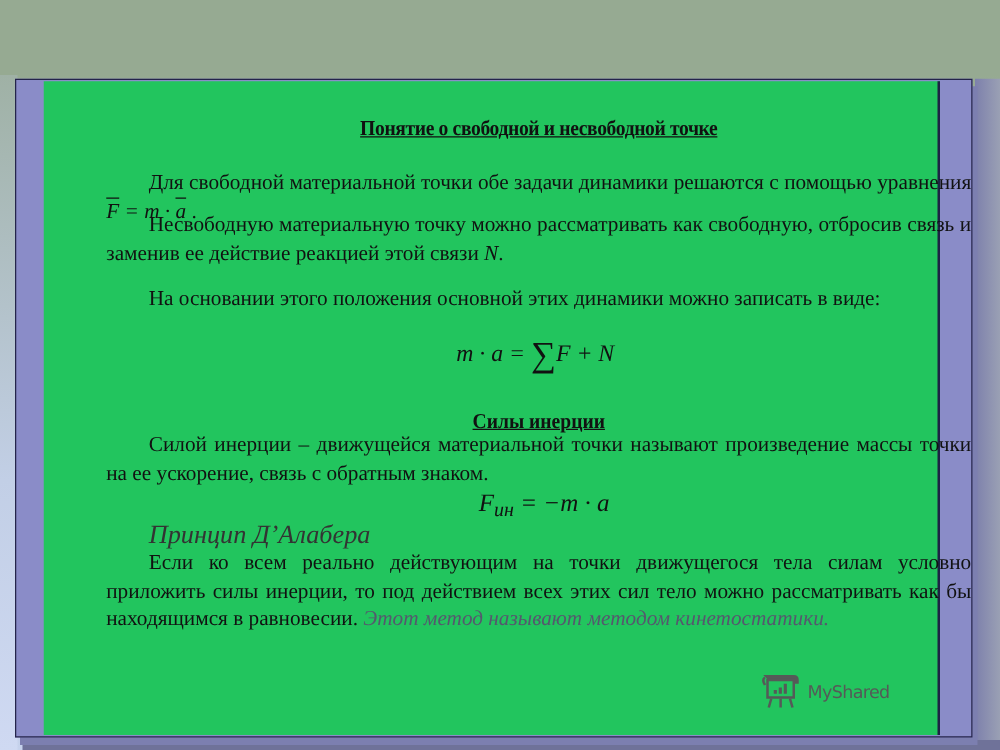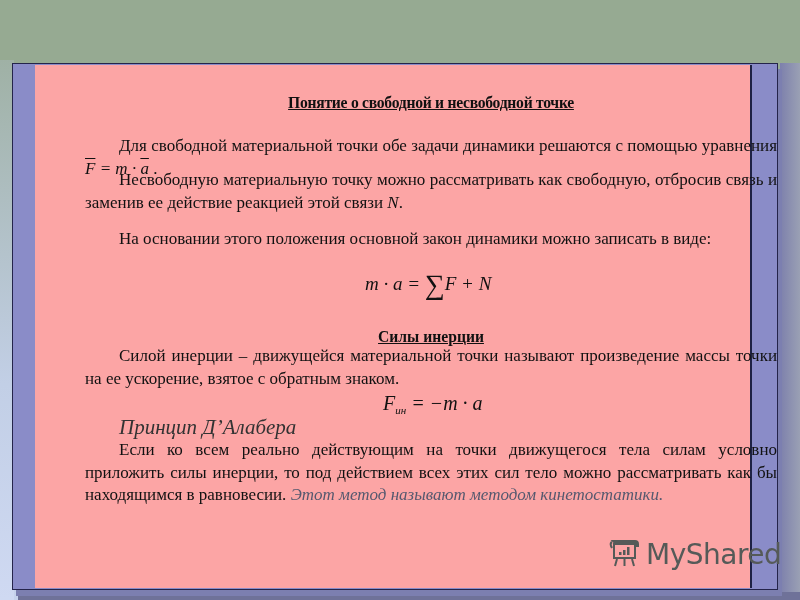--- a/index.html
+++ b/index.html
@@ -22,21 +22,21 @@
     .bottom-shadow {
       position: absolute; left: 18px; top: 592px; width: 782px; height: 8px;
       background: #6f7299;
     }
     .right-strip {
       position: absolute; left: 780px; top: 63px; width: 20px; height: 537px;
       background: linear-gradient(90deg, #7d80ac, #9aa0b4);
     }
     .page {
       position: absolute; left: 35px; top: 65px; width: 717px; height: 523px;
-      background: #fca5a5;
+      background: #22c55e;
       border-right: 2px solid #1e2244;
       box-sizing: border-box;
     }
     .content {
       position: absolute; left: 50px; top: 0; width: 692px;
       color: #111;
       font-size: 17px; line-height: 22.5px;
     }
     .title {
       position: absolute; top: 27px; left: 0; width: 692px; text-align: center;
@@ -51,31 +51,31 @@
     .formula { position: absolute; font-family: "Liberation Serif", serif; font-style: italic; font-size: 19px; color: #111; }
     .f1 { top: 208px; left: 280px; text-align: right; }
     .f1 .sigma { font-style: normal; font-size: 28px; vertical-align: -4px; }
     .sub-title {
       position: absolute; top: 261px; left: 0; width: 692px; text-align: center;
       font-weight: bold; text-decoration: underline; font-size: 17px;
       transform: scaleX(0.92);
     }
     .p4 { top: 280px; }
     .f2 { top: 327px; left: 298px; font-size: 20px; }
-    .f2 sub { font-size: 11px; vertical-align: -4px; }
+    .f2 sub { font-size: 16px; vertical-align: -4px; }
     .principle { position: absolute; top: 351px; left: 34px; font-style: italic; color: #333; font-size: 21px; }
     .p5 { top: 374px; }
     .italic-gray { font-style: italic; color: #55586e; }
     .over { text-decoration: overline; }
     .logo {
       position: absolute; left: 608px; top: 536px; height: 36px;
       display: flex; align-items: center; gap: 4px;
     }
     .logo-text {
-      font-family: "DejaVu Sans", sans-serif; font-size: 28px; color: #555a58; letter-spacing: -0.5px;
+      font-family: "DejaVu Sans", sans-serif; font-size: 14px; color: #555a58; letter-spacing: -0.5px;
     }
   </style>
 </head>
 <body>
 
 <div class="left-fade"></div>
 <div class="right-strip"></div>
 <div class="bottom-shadow"></div>
 <div class="frame"></div>
 
@@ -84,29 +84,29 @@
     <div class="title">Понятие о свободной и несвободной точке</div>
 
     <div class="para indent p1">
       <span>Для свободной материальной точки обе задачи динамики решаются с помощью уравнения </span><span class="formula-inline" style="font-style:italic;"><span class="over">F</span><span> = m · </span><span class="over">a</span></span><span> .</span>
     </div>
 
     <div class="para indent p2">
       <span>Несвободную материальную точку можно рассматривать как свободную, отбросив связь и заменив ее действие реакцией этой связи </span><i>N</i><span>.</span>
     </div>
 
-    <div class="para indent p3">На основании этого положения основной закон динамики можно записать в виде:</div>
+    <div class="para indent p3">На основании этого положения основной этих динамики можно записать в виде:</div>
 
     <div class="formula f1">
       <span>m · a = </span><span class="sigma">∑</span><span>F + N</span>
     </div>
 
     <div class="sub-title">Силы инерции</div>
 
-    <div class="para indent p4">Силой инерции – движущейся материальной точки называют произведение массы точки на ее ускорение, взятое с обратным знаком.</div>
+    <div class="para indent p4">Силой инерции – движущейся материальной точки называют произведение массы точки на ее ускорение, связь с обратным знаком.</div>
 
     <div class="formula f2">
       <span>F</span><sub>ин</sub><span> = −m · a</span>
     </div>
 
     <div class="principle">Принцип Д’Алабера</div>
 
     <div class="para indent p5">
       <span>Если ко всем реально действующим на точки движущегося тела силам условно приложить силы инерции, то под действием всех этих сил тело можно рассматривать как бы находящимся в равновесии. </span><span class="italic-gray">Этот метод называют методом кинетостатики.</span>
     </div>

